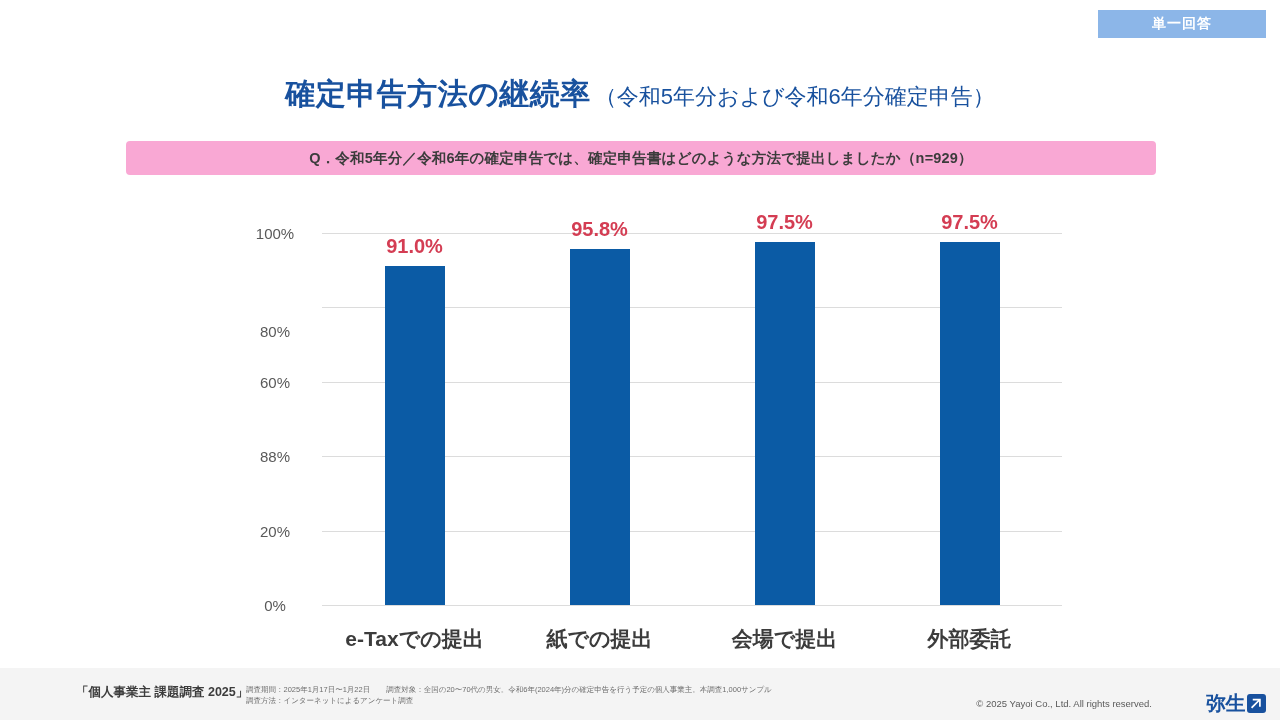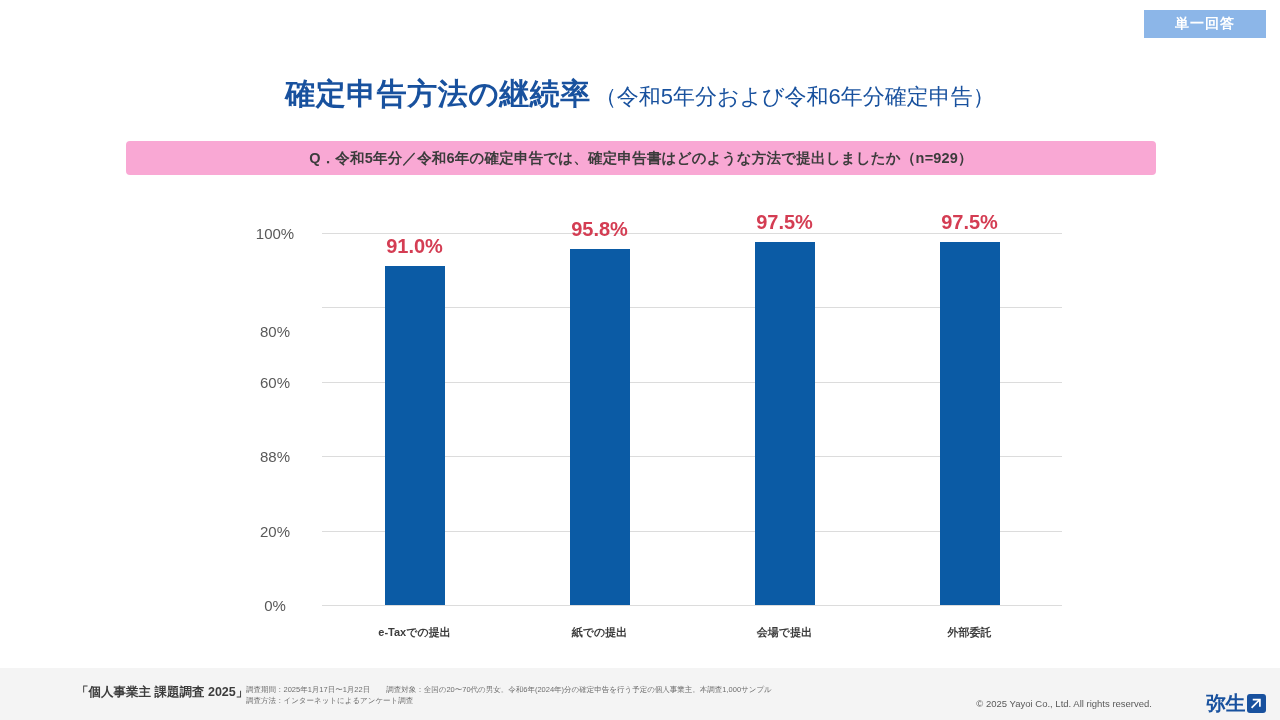--- a/index.html
+++ b/index.html
@@ -14,21 +14,21 @@
     color: #404040;
     overflow: hidden;
     position: relative;
   }
 
   
   #answer-badge {
     position: absolute;
     top: 10px;
     right: 14px;
-    width: 122px;
+    width: 168px;
     height: 28px;
     background: #8CB6E8;
     color: #ffffff;
     font-size: 14px;
     font-weight: bold;
     letter-spacing: 1px;
     display: flex;
     align-items: center;
     justify-content: center;
   }
@@ -128,21 +128,21 @@
     font-weight: bold;
     color: #D43D53;
     white-space: nowrap;
   }
   .cat-label {
     position: absolute;
     left: 50%;
     transform: translateX(-50%);
     top: 100%;
     margin-top: 20px;
-    font-size: 11px;
+    font-size: 21px;
     font-weight: bold;
     color: #3C3C3C;
     white-space: nowrap;
   }
 
   
   #footer {
     position: absolute;
     left: 0;
     bottom: 0;

